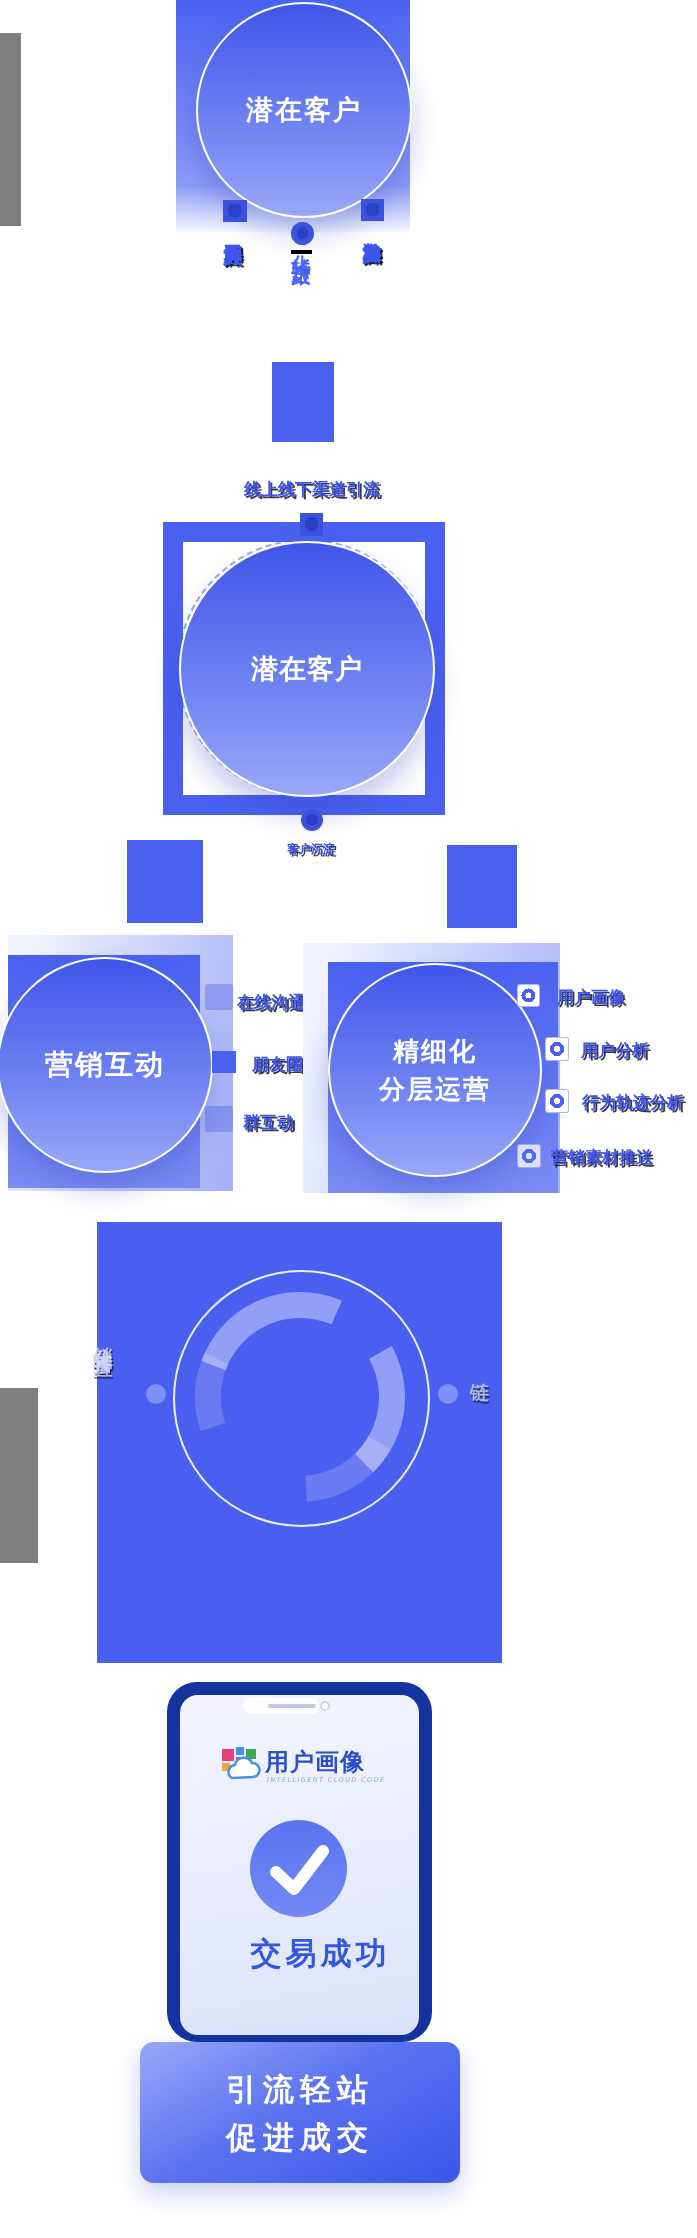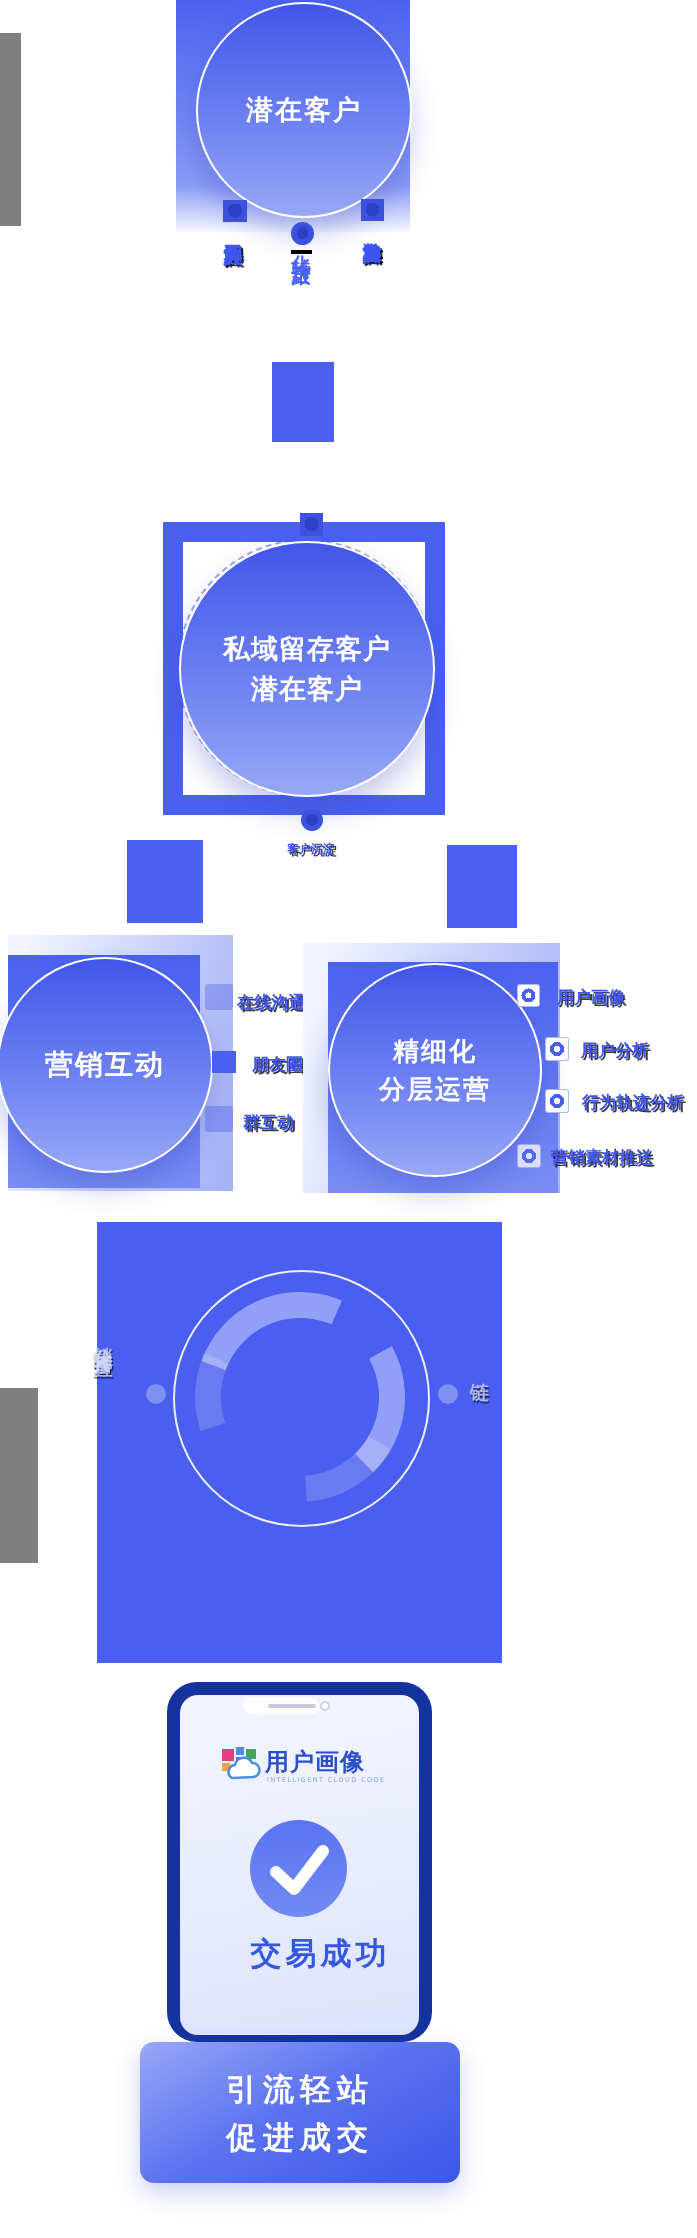--- a/index.html
+++ b/index.html
@@ -59,25 +59,25 @@
   </div>
   <span class="abs conn-sq" style="left:223px;top:200px;width:24px;height:22px;"></span>
   <span class="abs conn-ci" style="left:291px;top:222px;width:23px;height:23px;"></span>
   <span class="abs conn-sq" style="left:361px;top:199px;width:23px;height:22px;"></span>
 
   <div class="abs vtext glitch" style="left:224px;top:230px;">深入了解客户</div>
   <div class="abs vtext bgblack" style="left:291px;top:250px;">跟进转化</div>
   <div class="abs vtext glitch" style="left:363px;top:228px;">激发客户兴趣</div>
 
   <div class="abs blue" style="left:272px;top:362px;width:62px;height:80px;"></div>
+  <div class="abs hlabel glitch" style="left:162px;top:478px;width:300px;text-align:center;">线上线下渠道引流</div>
 
   <div class="abs" style="left:163px;top:522px;width:242px;height:253px;border:20px solid #4a61f0;background:#fff;"></div>
   <div class="abs dashed-circle" style="left:177px;top:539px;width:254px;height:254px;"></div>
   <div class="abs grad-circle" style="left:179px;top:541px;width:252px;height:252px;">
-    <span style="font-size:27px;letter-spacing:1px;line-height:40px;">私域留存客户</span>
     <span style="font-size:27px;letter-spacing:1px;line-height:40px;">潜在客户</span>
   </div>
   <span class="abs conn-sq" style="left:300px;top:513px;width:23px;height:23px;"></span>
   <span class="abs conn-ci" style="left:301px;top:809px;width:22px;height:22px;"></span>
   <div class="abs hlabel glitch" style="left:231px;top:841px;width:160px;text-align:center;font-size:12px;">客户沉淀</div>
 
   <div class="abs blue" style="left:127px;top:840px;width:76px;height:83px;"></div>
   <div class="abs blue" style="left:447px;top:845px;width:70px;height:83px;"></div>
 
   <div class="abs light-sq" style="left:8px;top:935px;width:225px;height:256px;"></div>
@@ -129,21 +129,21 @@
 
   <svg class="abs" style="left:222px;top:1747px;" width="40" height="36" viewBox="0 0 40 36">
     <rect x="0" y="2" width="12" height="12" fill="#e0407e"></rect>
     <rect x="14" y="0" width="8" height="8" fill="#4a90e2"></rect>
     <rect x="24" y="2" width="10" height="10" fill="#43a557"></rect>
     <rect x="14" y="10" width="7" height="7" fill="#8a53d6"></rect>
     <rect x="0" y="16" width="8" height="8" fill="#f0a63c"></rect>
     <path d="M10 31 a7 7 0 0 1 3 -13 a9 9 0 0 1 17 -2 a6 6 0 0 1 1 14 z" fill="#fff" stroke="#4a90e2" stroke-width="2.5" stroke-linejoin="round"></path>
   </svg>
   <div class="abs brand-text" style="left:265px;top:1746px;">用户画像</div>
-  <div class="abs brand-sub" style="left:267px;top:1776px;">INTELLIGENT CLOUD CODE</div>
+  <div class="abs brand-sub" style="left:267px;top:1776px;font-style:italic;">INTELLIGENT CLOUD CODE</div>
 
   <div class="abs check-badge" style="left:250px;top:1820px;width:97px;height:97px;">
     <svg width="97" height="97" viewBox="0 0 97 97">
       <path d="M26 52 L44 69 L73 31" stroke="#fff" stroke-width="12" fill="none" stroke-linecap="round" stroke-linejoin="round"></path>
     </svg>
   </div>
   <div class="abs status-text" style="left:167px;top:1933px;width:265px;padding-left:21px;">交易成功</div>
 
   <div class="abs cta" style="left:140px;top:2042px;width:320px;height:141px;">
     <span>引流轻站</span>

